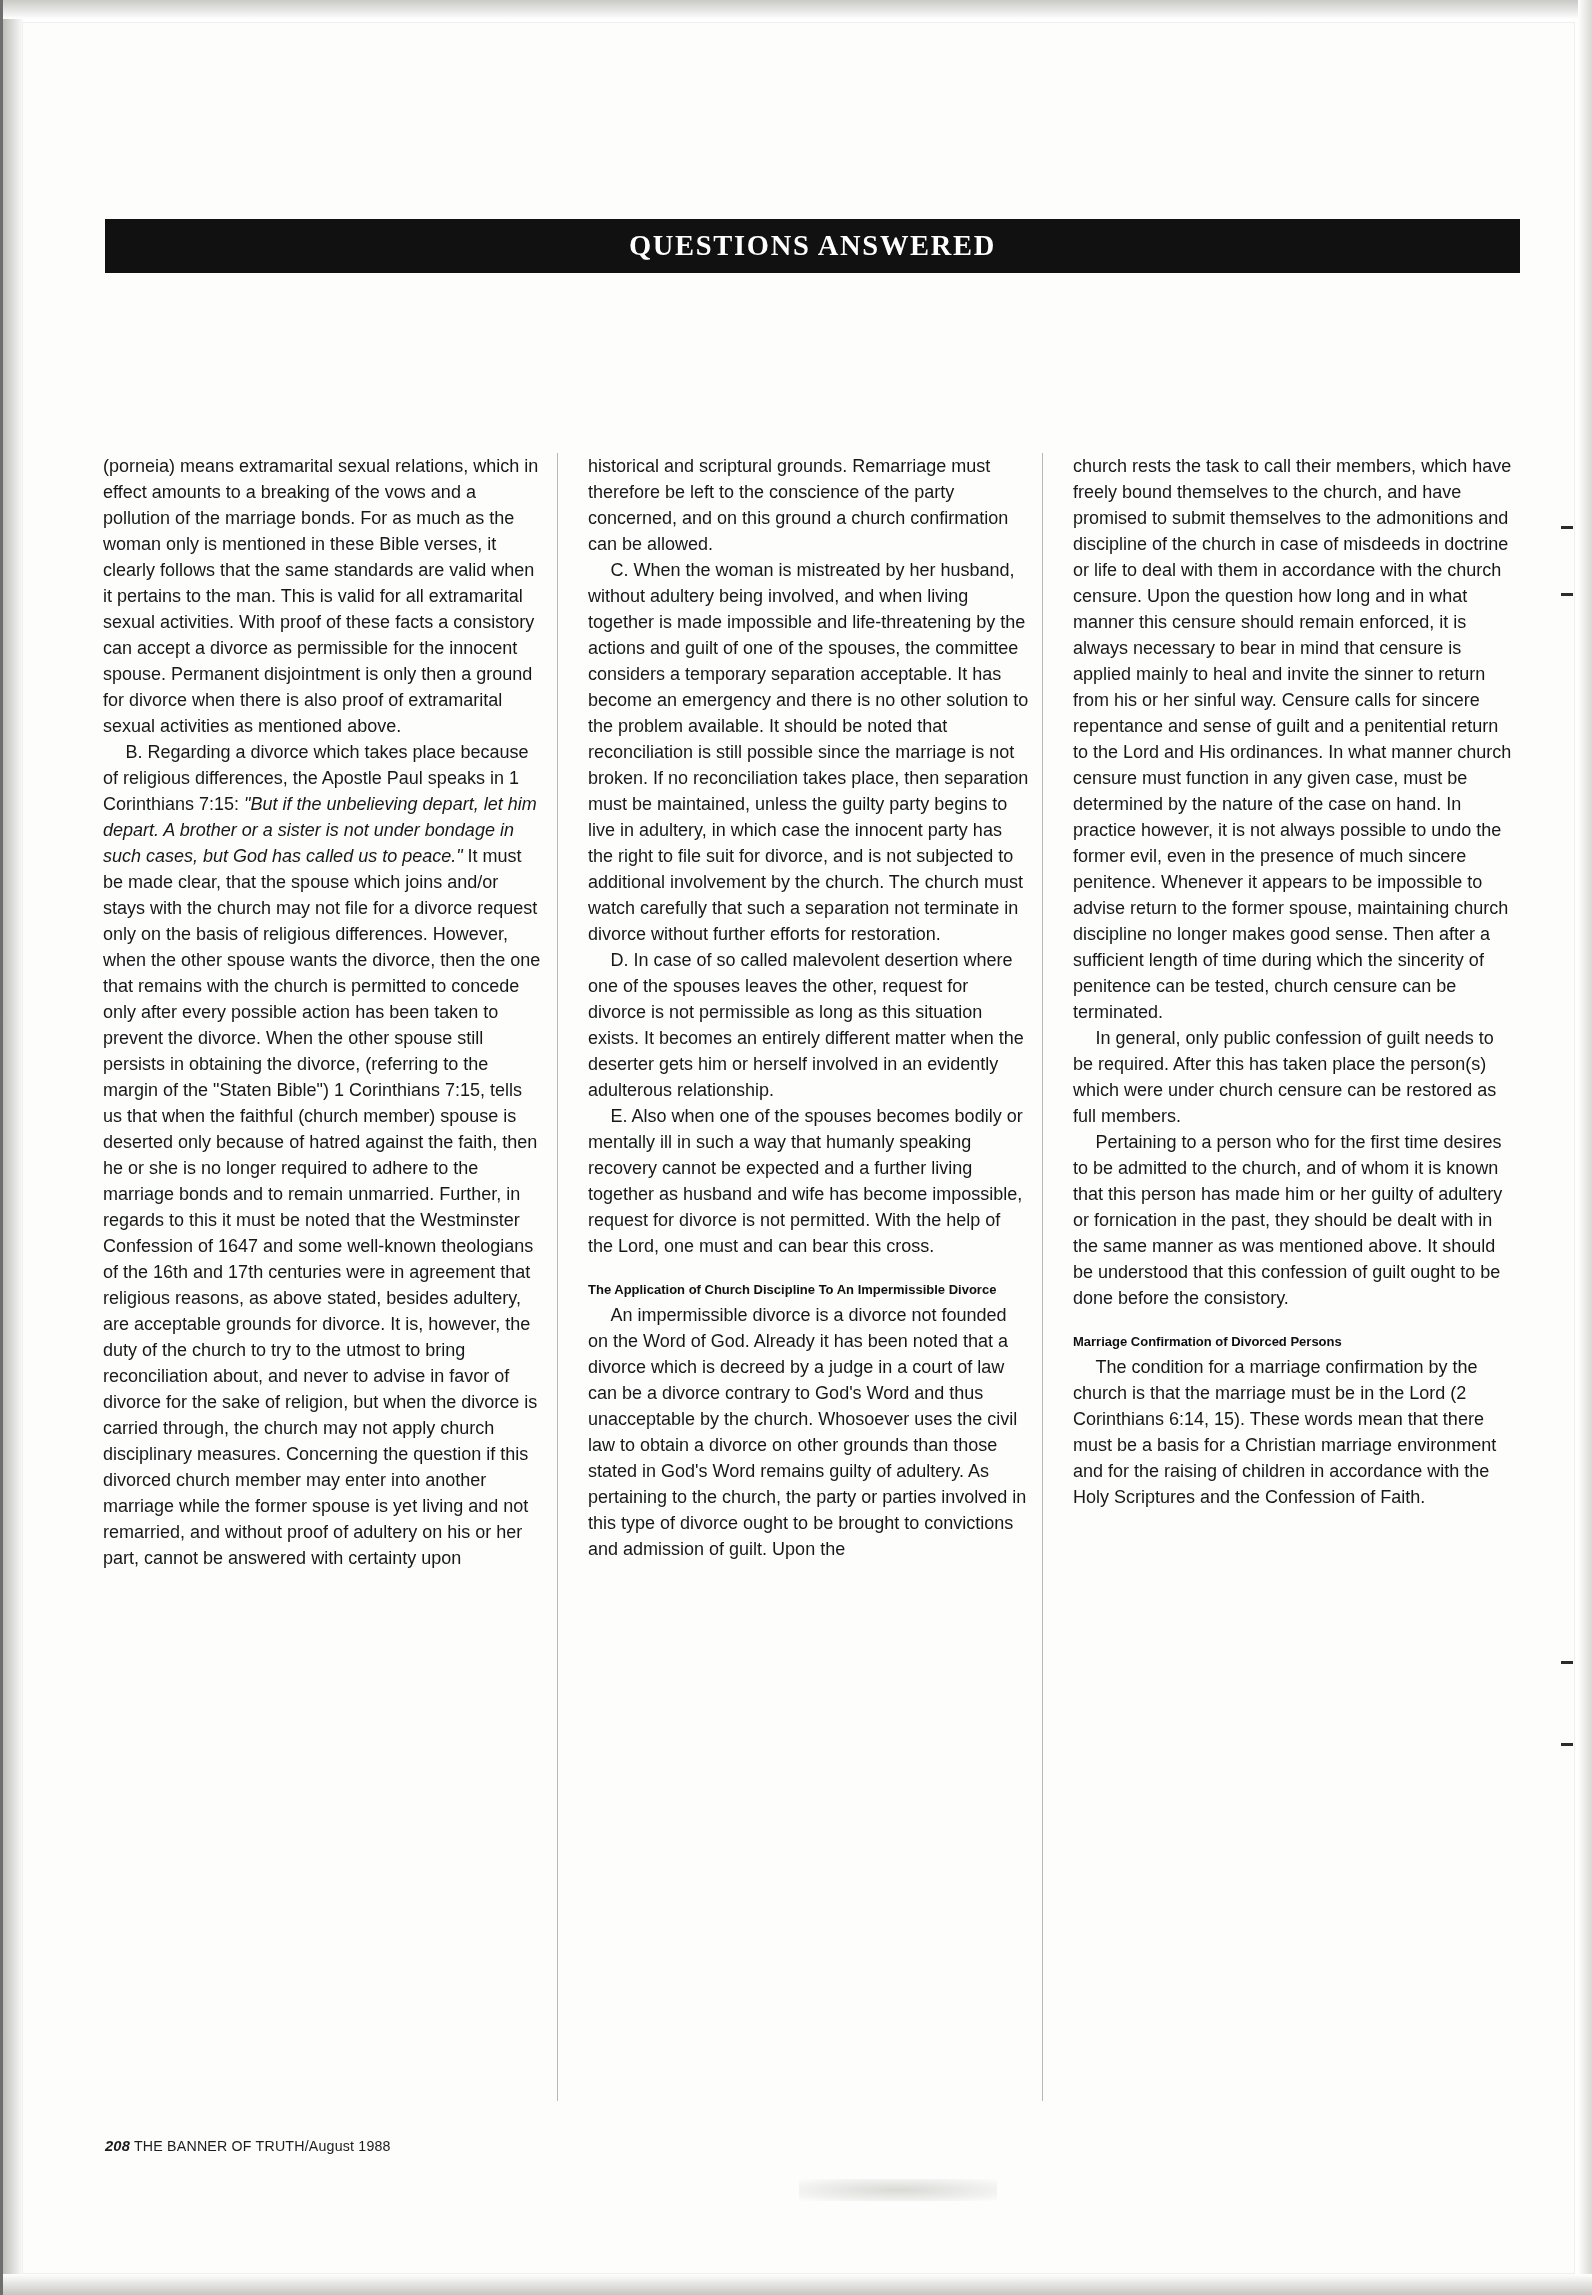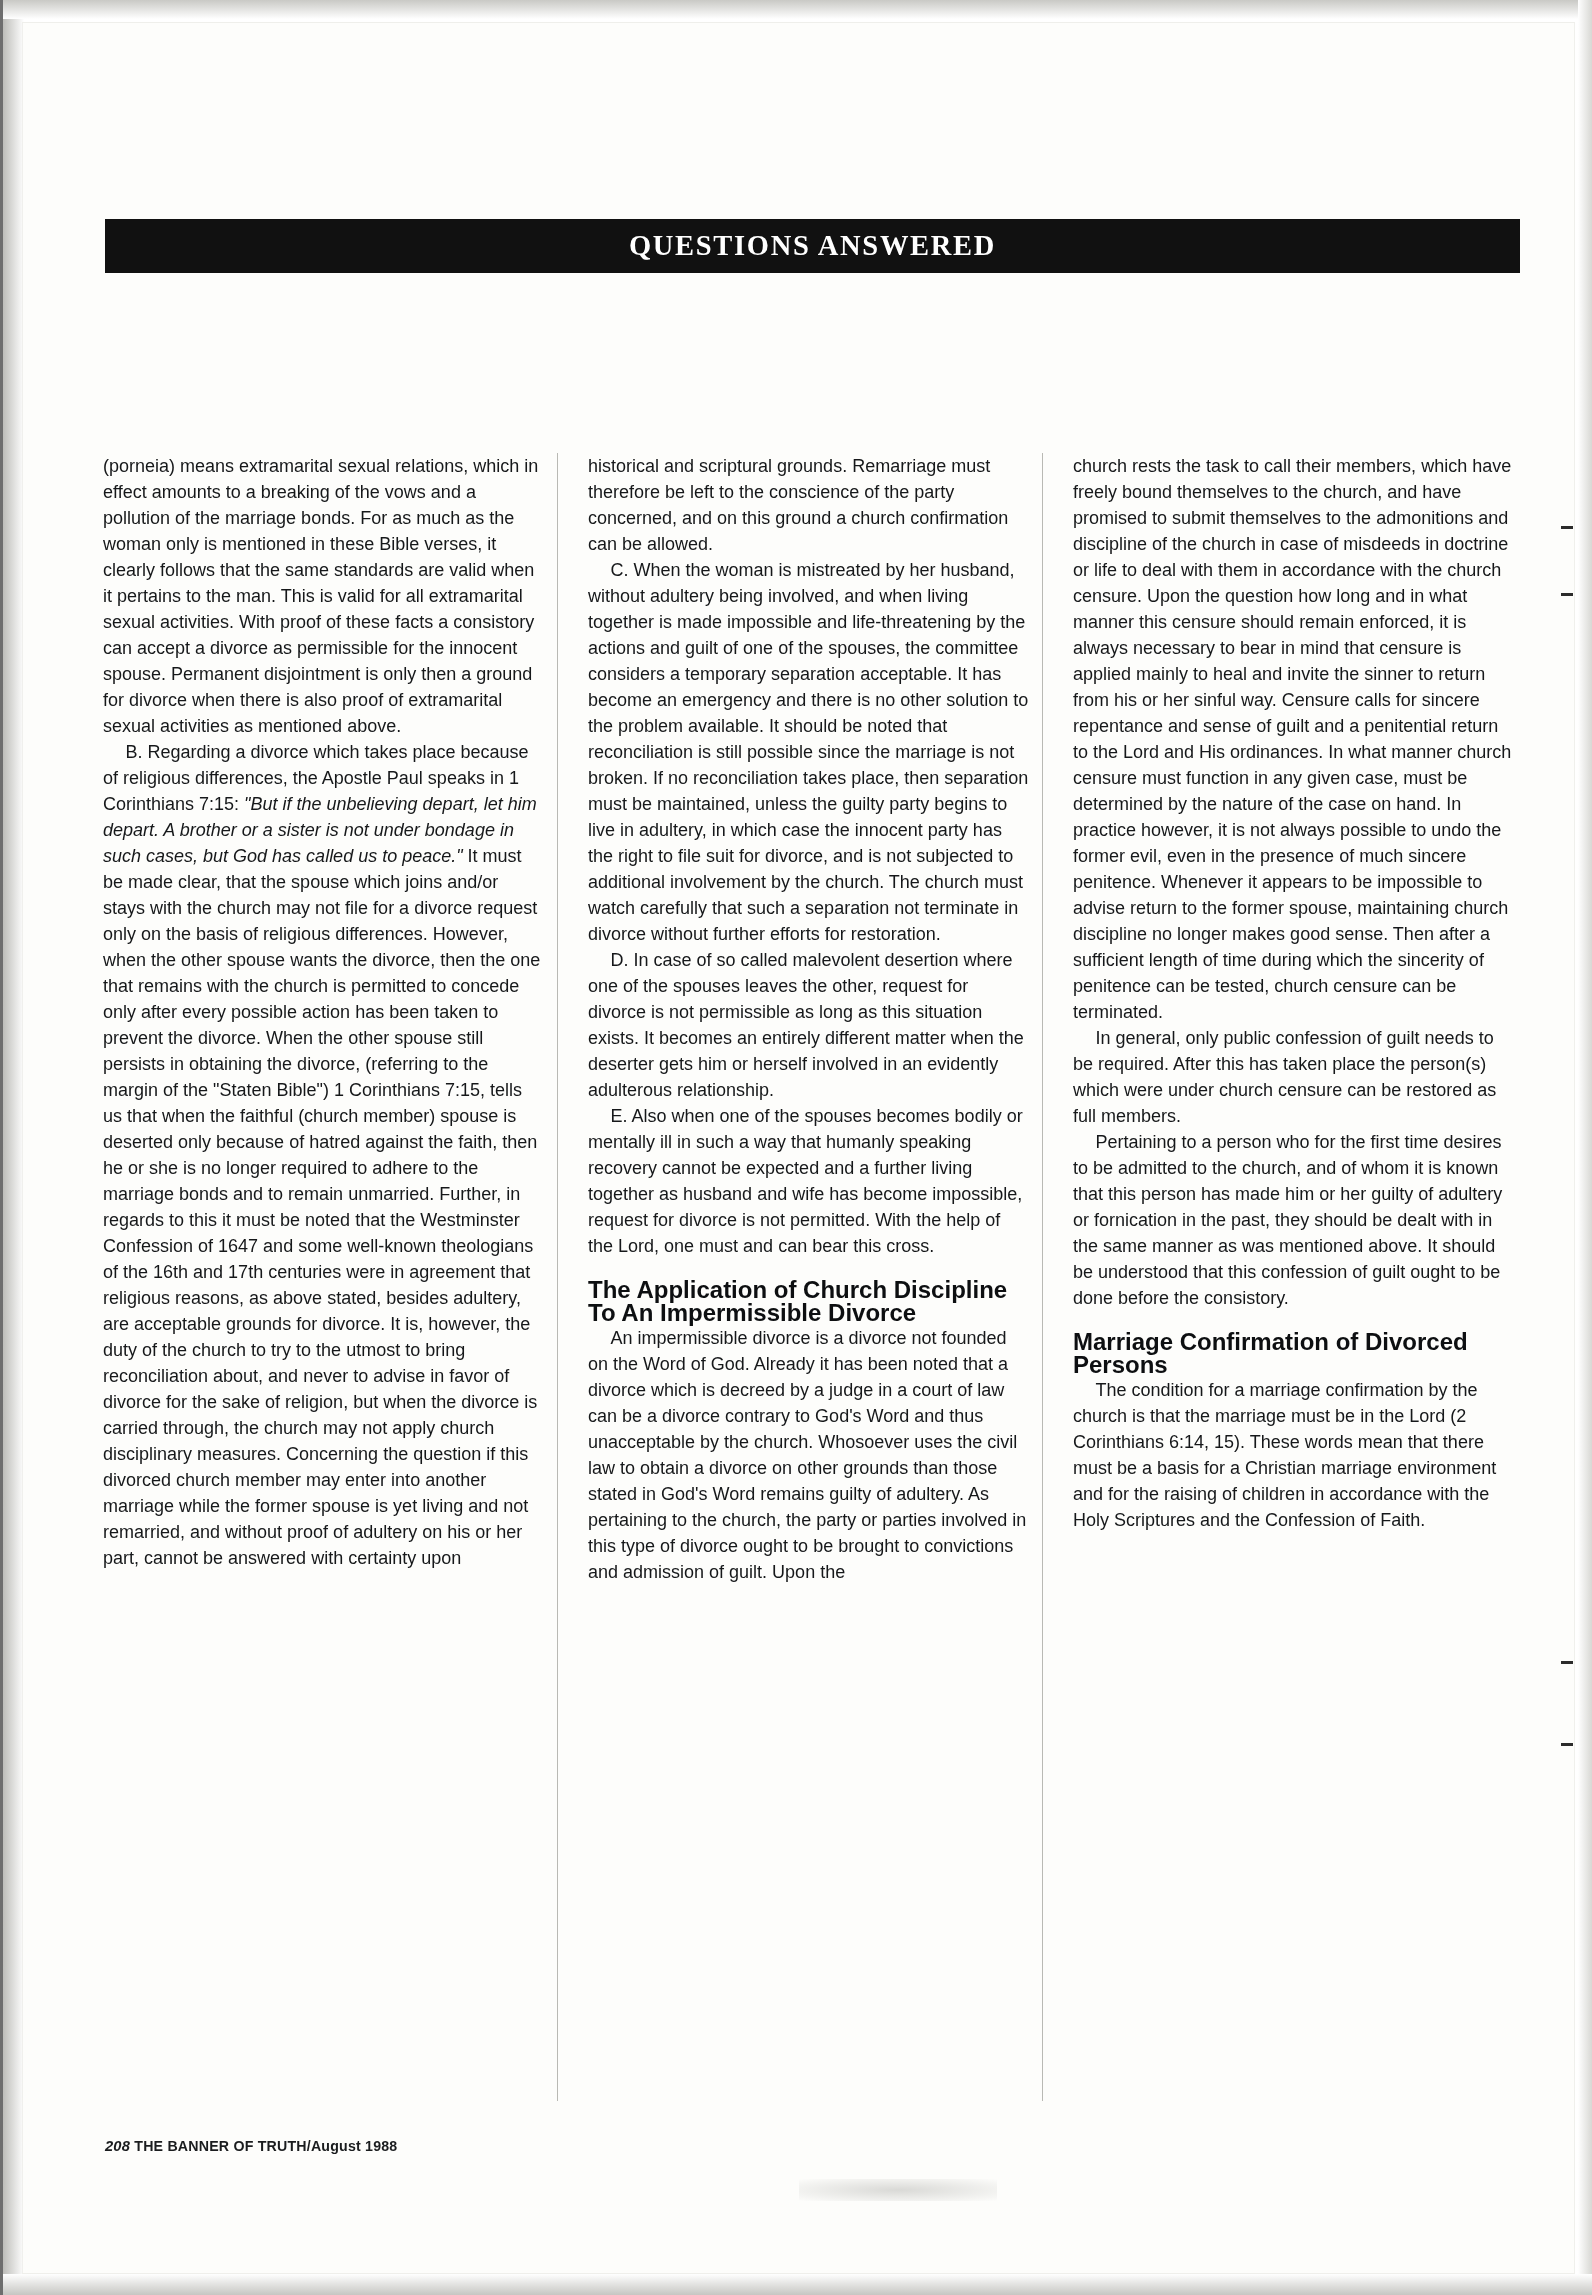--- a/index.html
+++ b/index.html
@@ -103,21 +103,21 @@
     text-align: left;
     text-indent: 22.4px;
     hyphens: none;
   }
   .col p.noindent {
     text-indent: 0;
   }
   .col h3 {
     margin: 19px 0 1.7px 0;
     font-family: "Liberation Sans", sans-serif;
-    font-size: 24px;
+    font-size: 13px;
     font-weight: bold;
     line-height: 23px;
     color: #0d0f11;
   }
   .col em {
     font-style: italic;
   }
 
   .footer {
     position: absolute;
@@ -128,21 +128,21 @@
     color: #1a1c1e;
     font-family: "Liberation Sans", sans-serif;
     letter-spacing: 0.2px;
   }
   .footer .pg {
     font-weight: bold;
     font-size: 14.7px;
     font-style: italic;
   }
   .footer .src {
-    font-weight: bold;
+    font-weight: normal;
   }
 
   .smudge {
     position: absolute;
     left: 777px;
     top: 2157px;
     width: 198px;
     height: 22.4px;
     background: radial-gradient(ellipse at center, rgba(150,150,145,0.35), rgba(255,255,255,0));
   }

